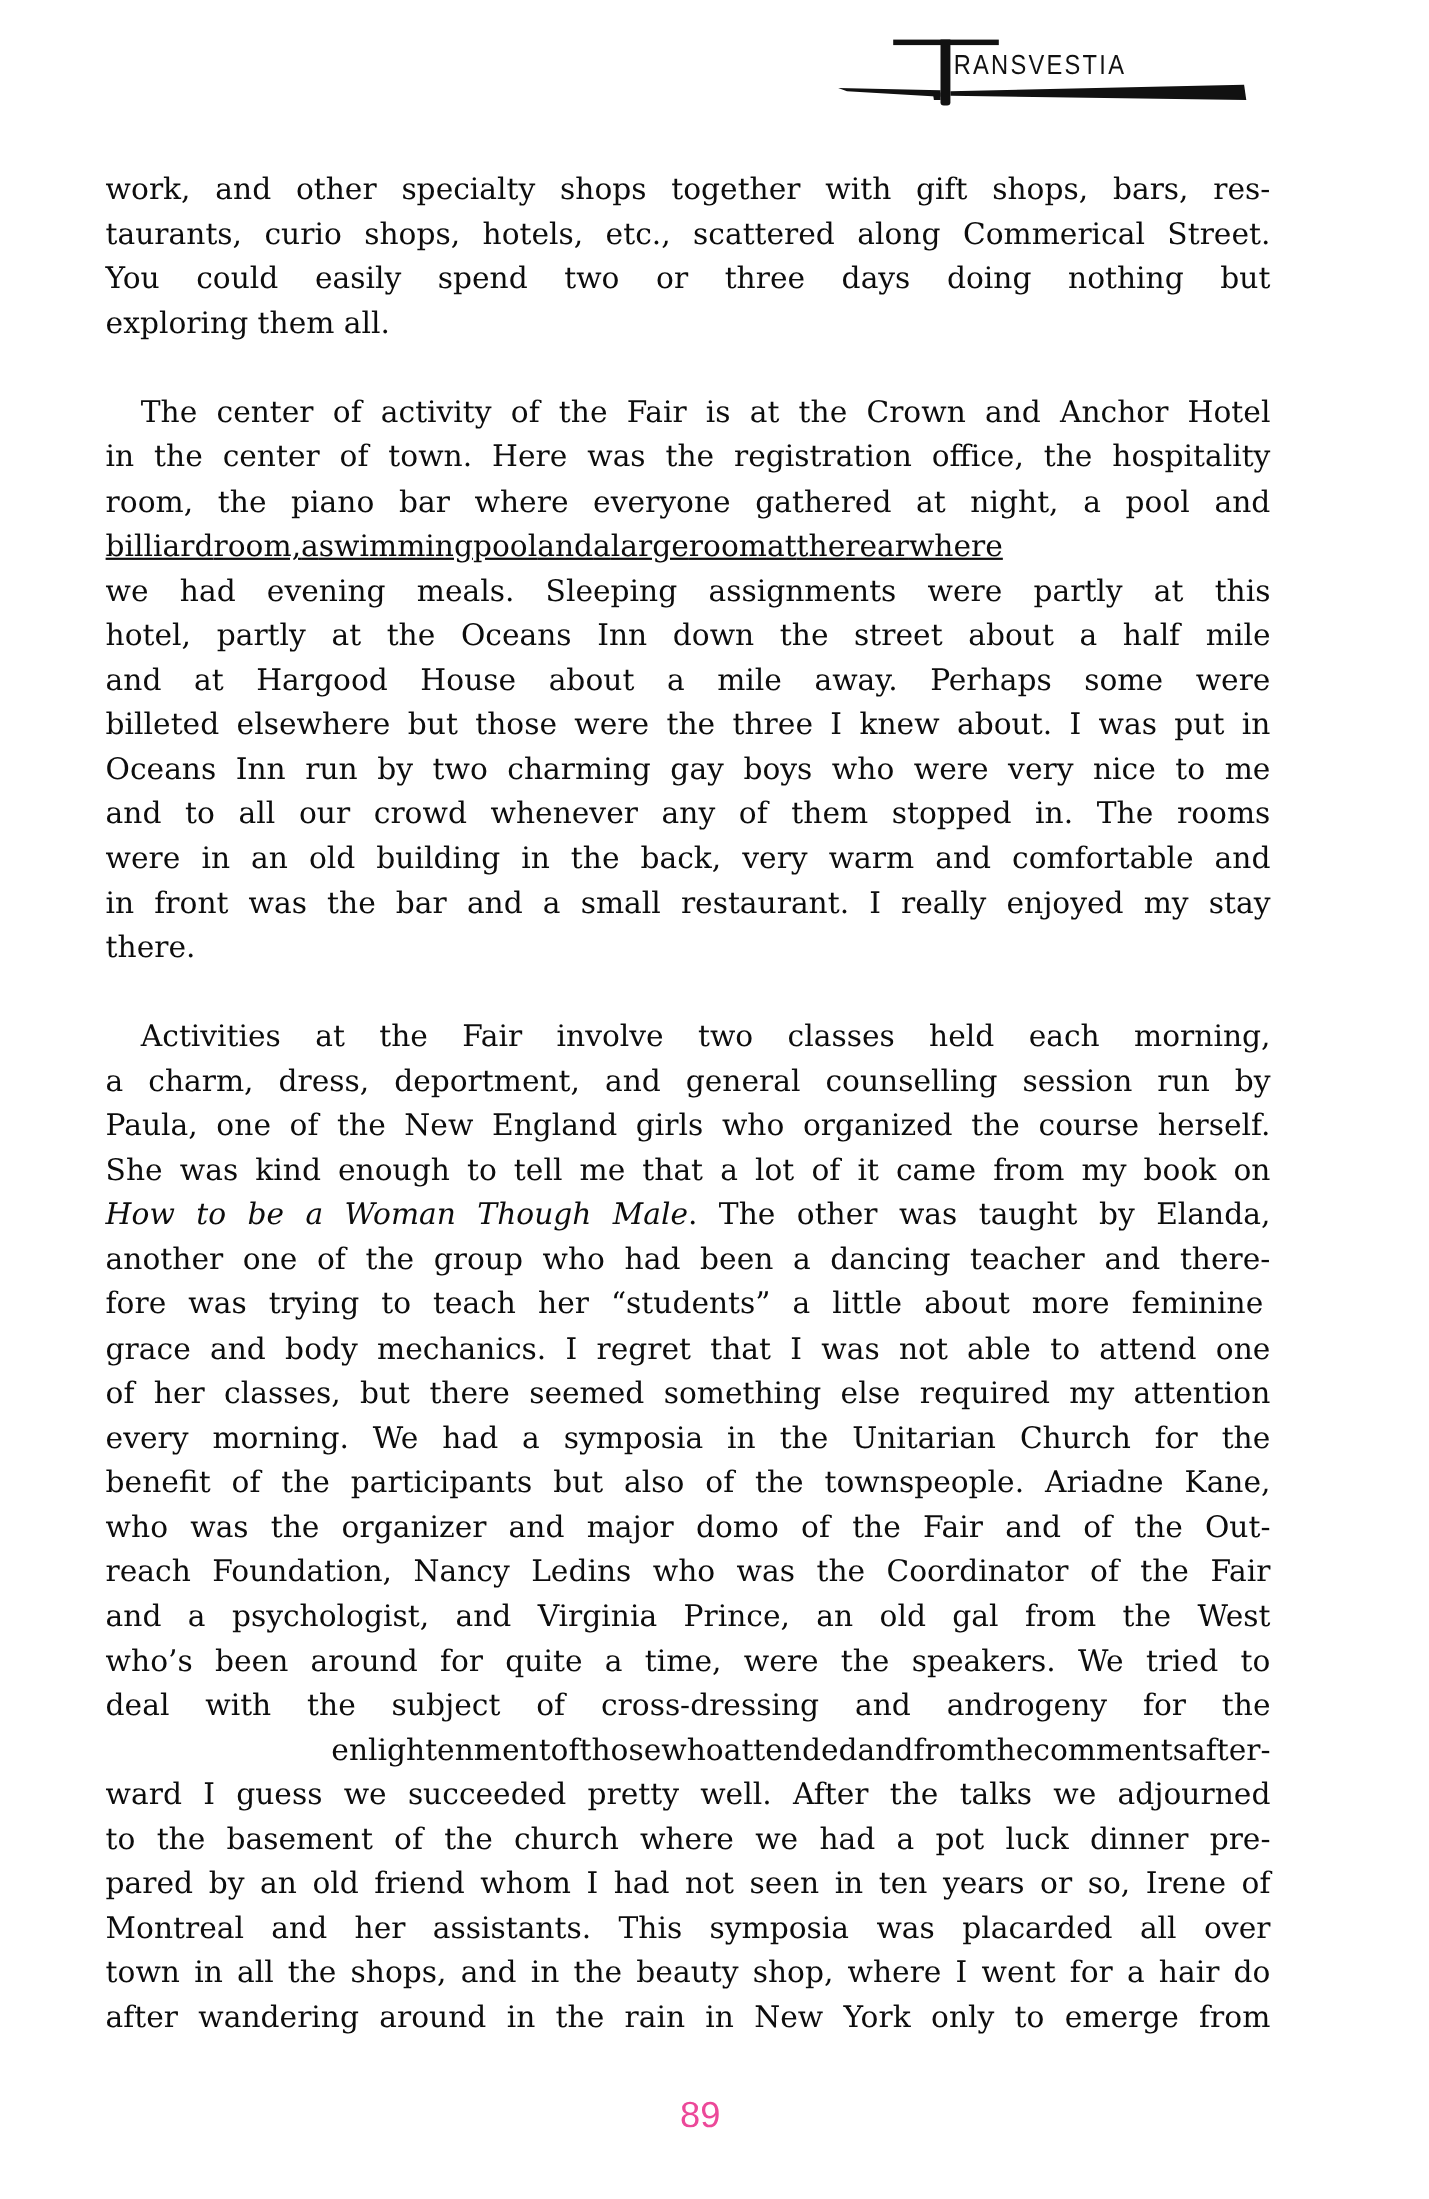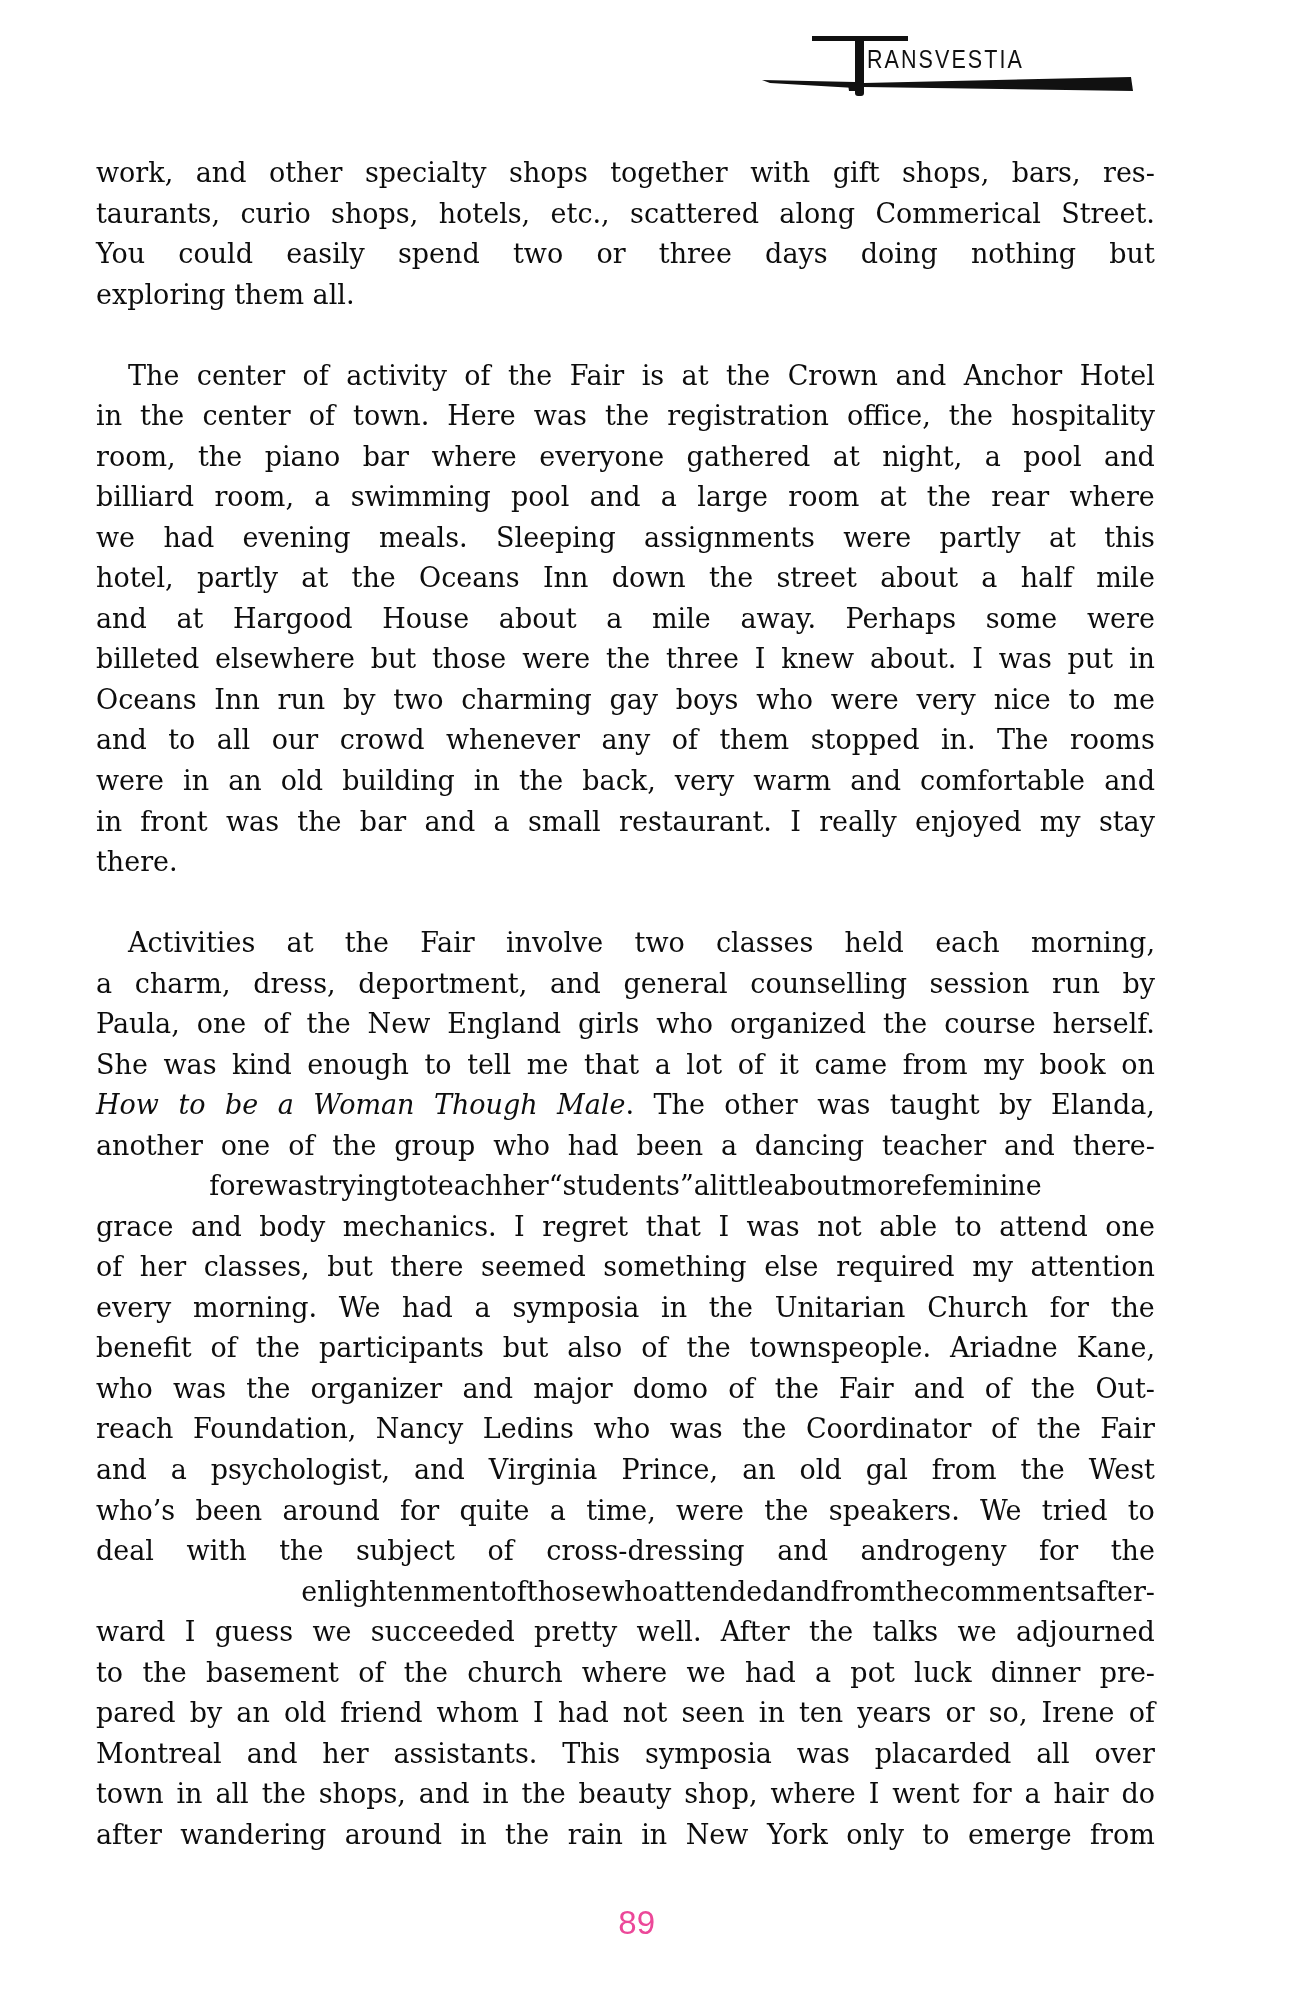--- a/index.html
+++ b/index.html
@@ -206,21 +206,21 @@
           <span>bar</span>
           <span>where</span>
           <span>everyone</span>
           <span>gathered</span>
           <span>at</span>
           <span>night,</span>
           <span>a</span>
           <span>pool</span>
           <span>and</span>
         </span>
-      <span class="line" style="display: flex; justify-content: space-between;">
+      <span class="line" style="display: flex; justify-content: flex-start; text-decoration: underline;">
           <span>billiard</span>
           <span>room,</span>
           <span>a</span>
           <span>swimming</span>
           <span>pool</span>
           <span>and</span>
           <span>a</span>
           <span>large</span>
           <span>room</span>
           <span>at</span>
@@ -430,21 +430,21 @@
           <span>group</span>
           <span>who</span>
           <span>had</span>
           <span>been</span>
           <span>a</span>
           <span>dancing</span>
           <span>teacher</span>
           <span>and</span>
           <span>there-</span>
         </span>
-      <span class="line" style="display: flex; justify-content: center;">
+      <span class="line" style="display: flex; justify-content: flex-start; gap: 20px;">
           <span>fore</span>
           <span>was</span>
           <span>trying</span>
           <span>to</span>
           <span>teach</span>
           <span>her</span>
           <span>“students”</span>
           <span>a</span>
           <span>little</span>
           <span>about</span>

